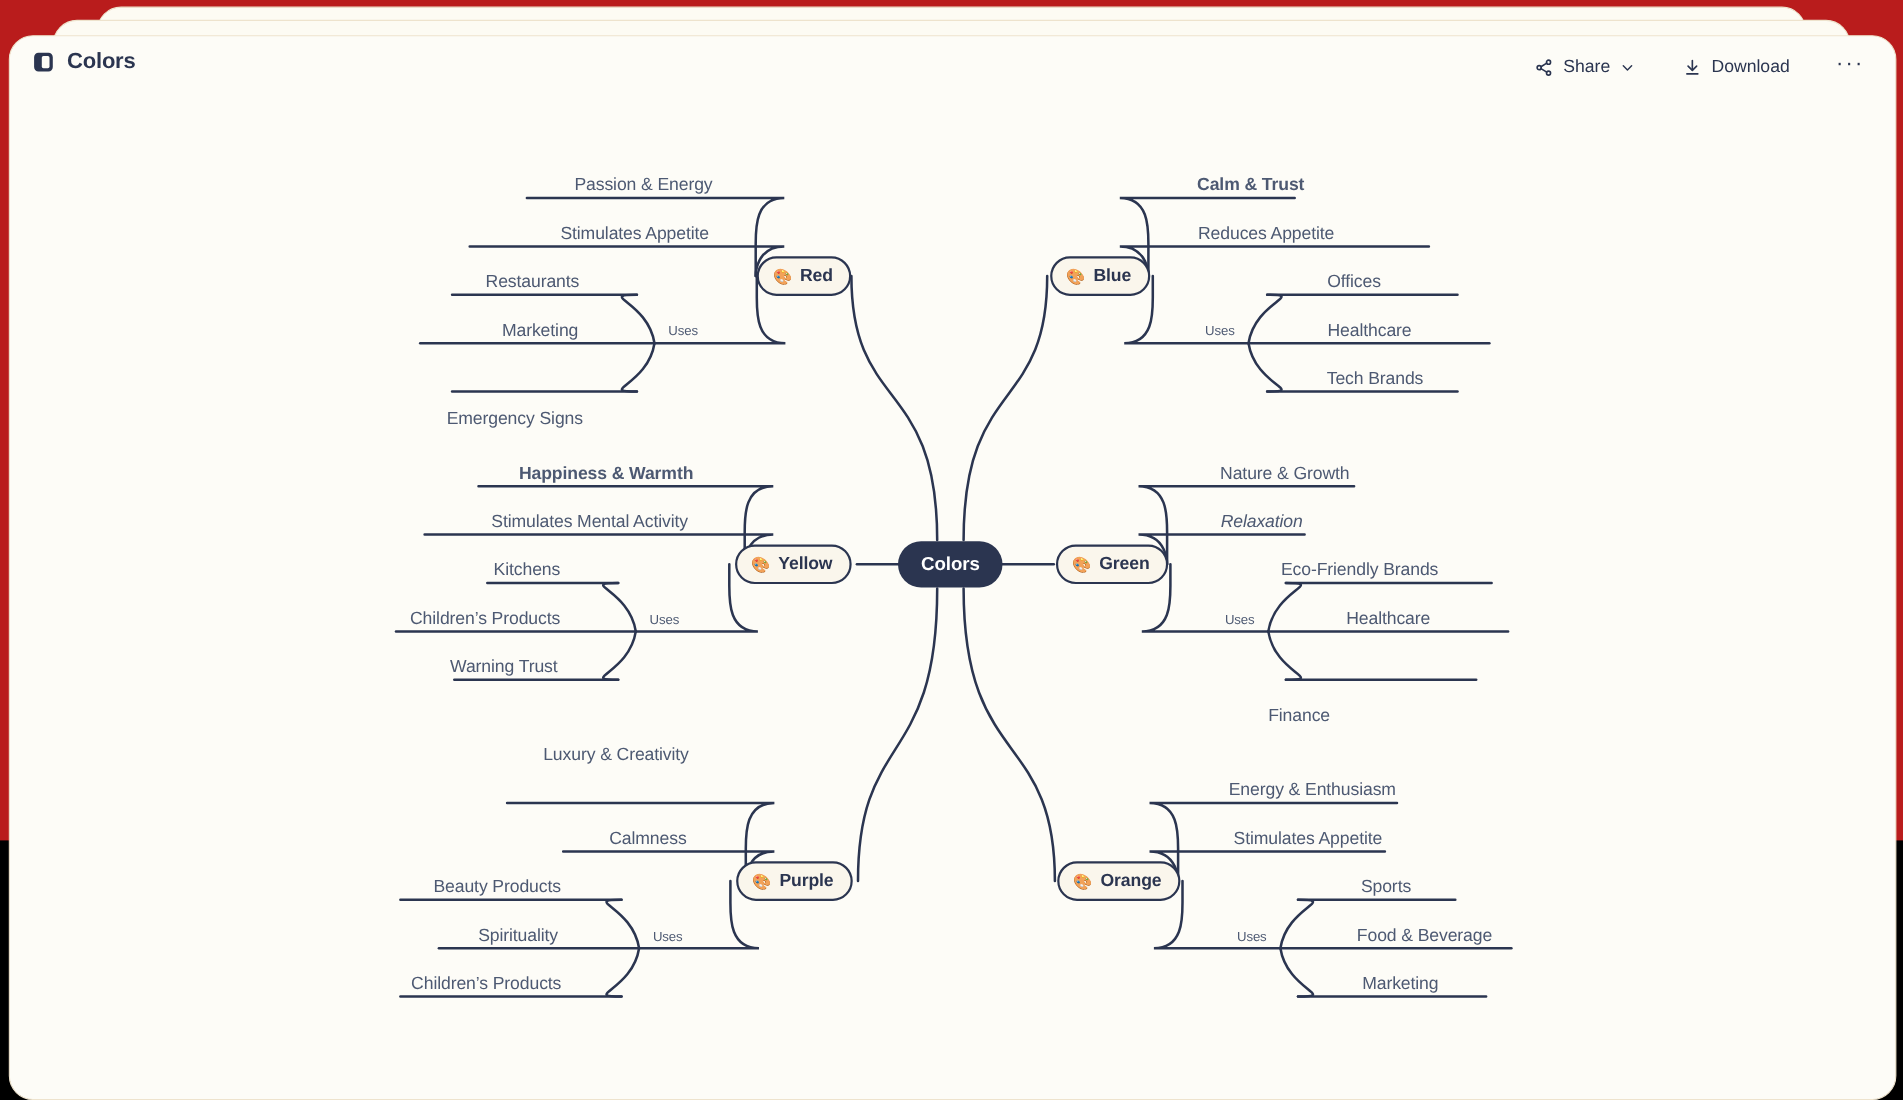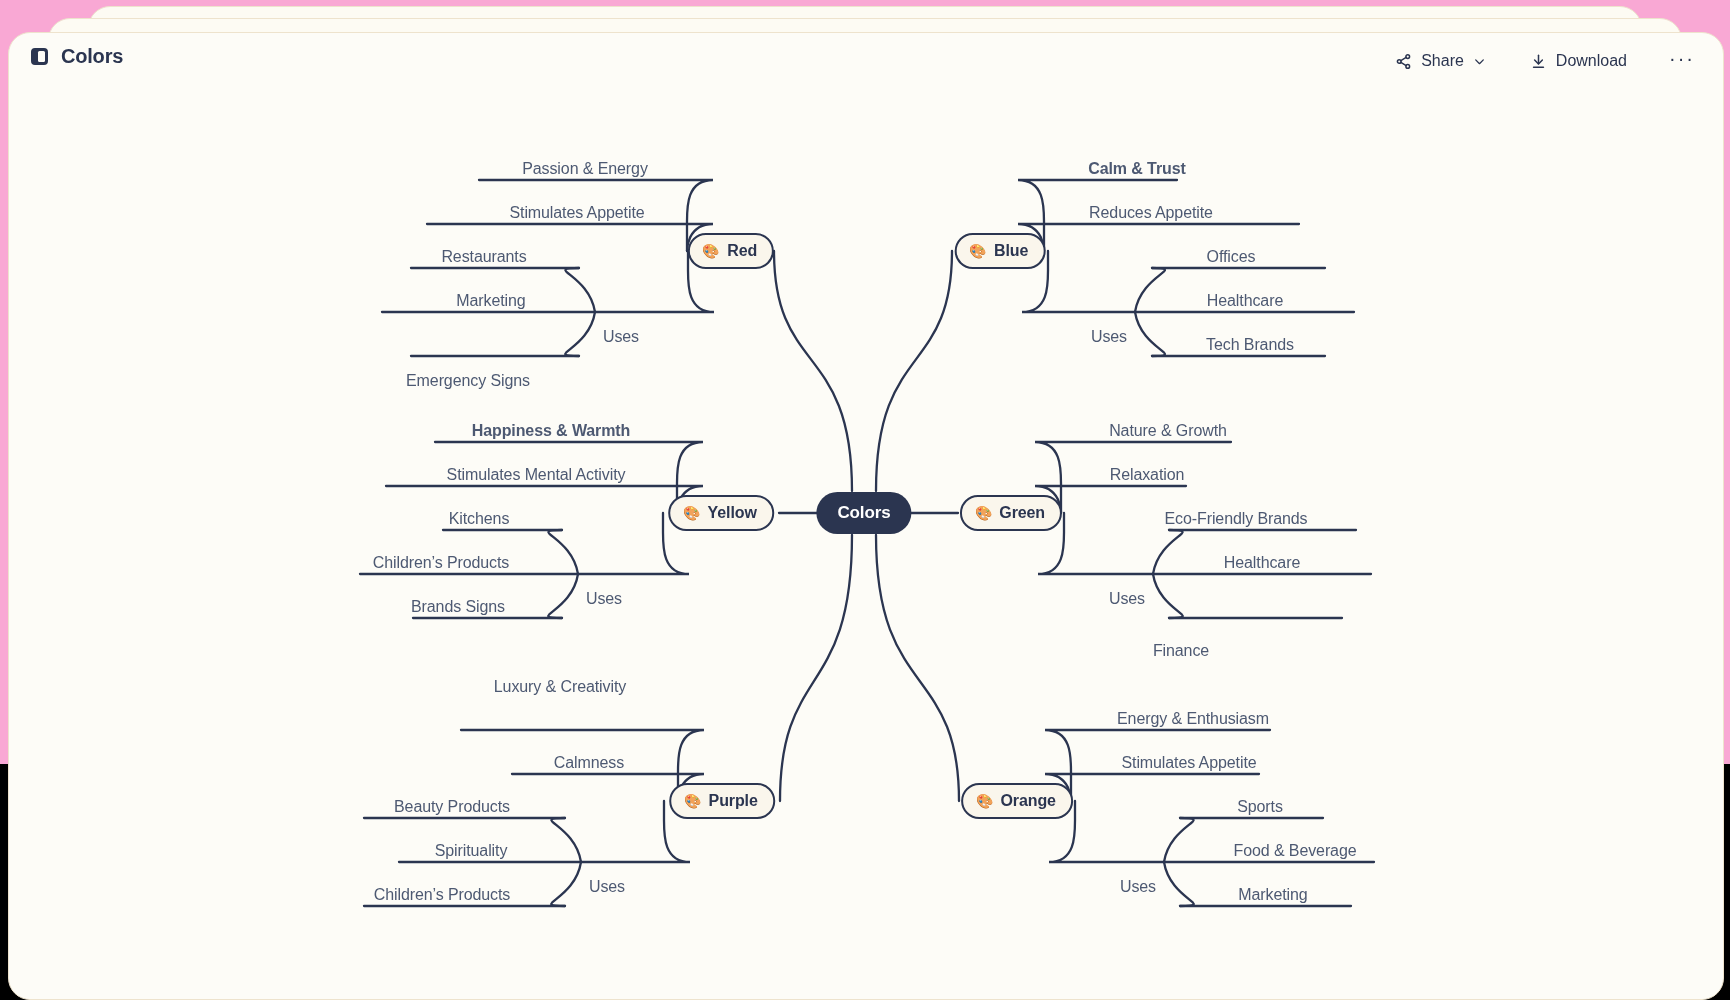--- a/index.html
+++ b/index.html
@@ -1,21 +1,21 @@
 <!DOCTYPE html>
 <html><head>
 <meta charset="utf-8">
 <style>
   html,body{margin:0;padding:0;background:#000;}
   body{
     width:1730px;height:1000px;overflow:hidden;
     font-family:"Liberation Sans",sans-serif;
     -webkit-font-smoothing:antialiased;
   }
-  #root{position:relative;width:1730px;height:764px;background:#f9a8d4;}
+  #root{position:relative;width:1730px;height:764px;background:#b91c1c;}
 
   
   .deck{position:absolute;background:#fdfbf3;border:1px solid #eee3cd;border-radius:22px;}
   .deck.l1{left:88px;right:88px;top:6px;height:80px;}
   .deck.l2{left:48px;right:48px;top:18px;height:80px;}
 
   .card{
     position:absolute;left:8px;top:32px;width:1714px;height:966px;
     background:#fdfcf7;border:1px solid #eee3cd;border-radius:22px;
     overflow:hidden;
@@ -48,21 +48,21 @@
     padding:7px 15px 7px 13px;color:#2b3550;font-size:16px;font-weight:bold;
     display:flex;align-items:center;gap:7px;letter-spacing:-0.1px;
   }
   .branch-node .emo{font-size:14px;line-height:1;}
   .leaf-label{
     position:absolute;transform:translate(-50%,-50%);
     color:#4d5972;font-size:16px;white-space:nowrap;letter-spacing:-0.1px;
   }
   .mid-label{
     position:absolute;transform:translate(-50%,-50%);
-    color:#4d5972;font-size:16px;white-space:nowrap;letter-spacing:-0.1px;margin-top:36px;
+    color:#4d5972;font-size:12px;white-space:nowrap;letter-spacing:-0.1px;
   }
 </style>
 </head>
 <body>
 
 <div id="root">
 
   <div class="deck l1"></div>
   <div class="deck l2"></div>
 
@@ -182,27 +182,27 @@
           <div class="leaf-label" style="left: 1241px; top: 256px;">Tech Brands</div>
           <div class="node branch-node" style="left: 991px; top: 162px;">
             <span class="emo">🎨</span>
             <span>Blue</span>
           </div>
           <div class="leaf-label" style="left: 542px; top: 342px; font-weight: bold;">Happiness &amp; Warmth</div>
           <div class="leaf-label" style="left: 527px; top: 386px;">Stimulates Mental Activity</div>
           <div class="mid-label" style="left: 595px; top: 474px;">Uses</div>
           <div class="leaf-label" style="left: 470px; top: 430px;">Kitchens</div>
           <div class="leaf-label" style="left: 432px; top: 474px;">Children’s Products</div>
-          <div class="leaf-label" style="left: 449px; top: 518px;">Brands Signs</div>
+          <div class="leaf-label" style="left: 449px; top: 518px;">Warning Trust</div>
           <div class="node branch-node" style="left: 712px; top: 424px;">
             <span class="emo">🎨</span>
             <span>Yellow</span>
           </div>
           <div class="leaf-label" style="left: 1159px; top: 342px;">Nature &amp; Growth</div>
-          <div class="leaf-label" style="left: 1138px; top: 386px;">Relaxation</div>
+          <div class="leaf-label" style="left: 1138px; top: 386px; font-style: italic;">Relaxation</div>
           <div class="mid-label" style="left: 1118px; top: 474px;">Uses</div>
           <div class="leaf-label" style="left: 1227px; top: 430px;">Eco-Friendly Brands</div>
           <div class="leaf-label" style="left: 1253px; top: 474px;">Healthcare</div>
           <div class="leaf-label" style="left: 1172px; top: 518px; margin-top: 44px;">Finance</div>
           <div class="node branch-node" style="left: 1002px; top: 424px;">
             <span class="emo">🎨</span>
             <span>Green</span>
           </div>
           <div class="leaf-label" style="left: 551px; top: 598px;">Luxury &amp; Creativity</div>
           <div class="leaf-label" style="left: 580px; top: 674px;">Calmness</div>

